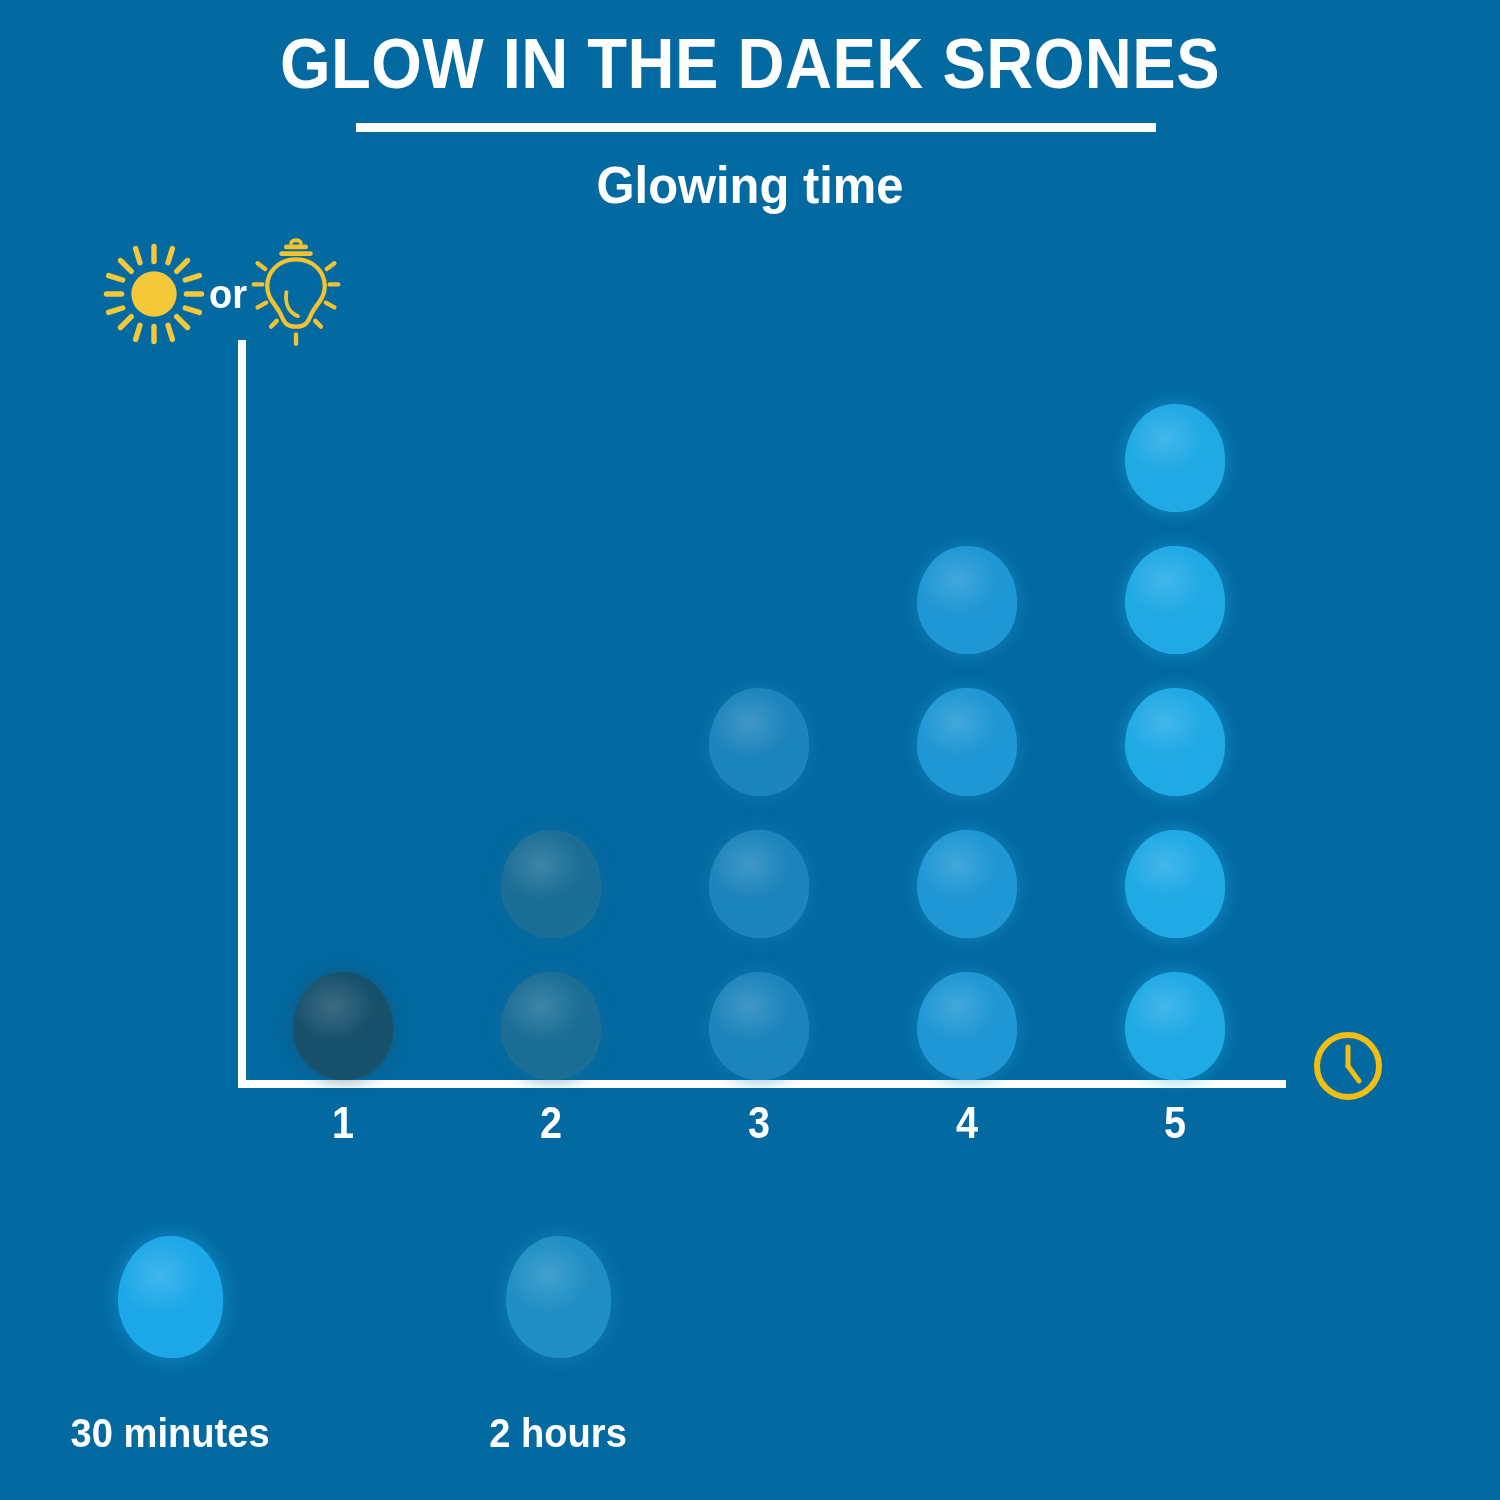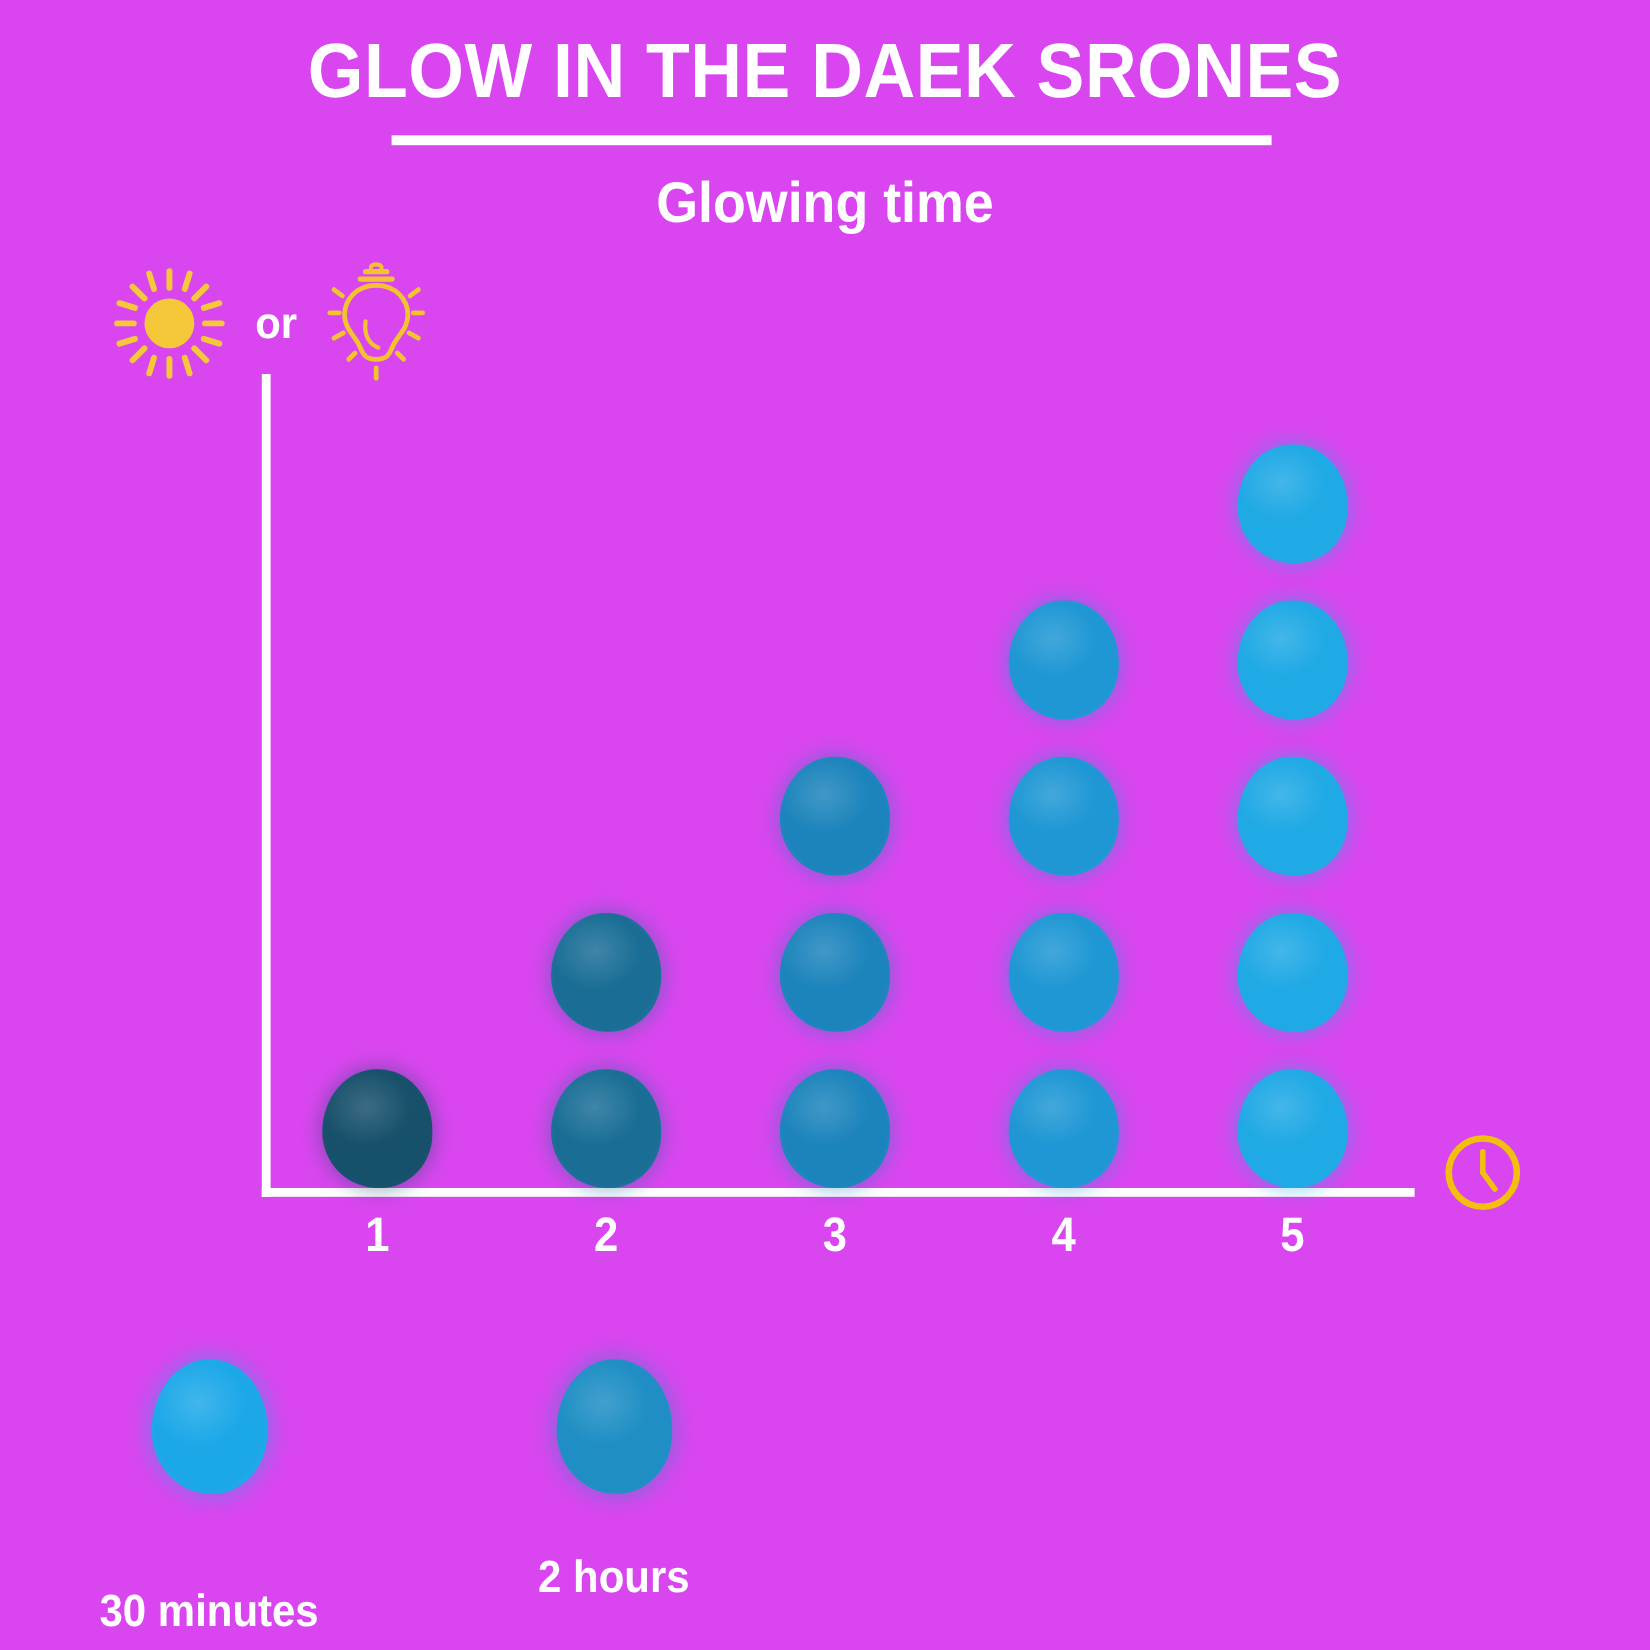--- a/index.html
+++ b/index.html
@@ -2,21 +2,21 @@
 <html><head>
 <meta charset="utf-8">
 <style>
   * { margin:0; padding:0; box-sizing:border-box; }
   html, body {
     width:1500px; height:1500px;
     background:#000000;
     font-family:"Liberation Sans", sans-serif;
     overflow:hidden;
   }
-  #root { position:relative; width:1500px; height:1500px; background:#d946ef; }
+  #root { position:relative; width:1500px; height:1500px; background:#0369a1; }
 
   
   .title {
     position:absolute; left:0; top:28px; width:1500px;
     text-align:center;
     color:#ffffff;
     font-size:70px;
     font-weight:bold;
     letter-spacing:0.5px;
     line-height:1.05;
@@ -34,21 +34,21 @@
     color:#ffffff;
     font-size:52px;
     font-weight:bold;
     transform:scaleX(0.94);
   }
 
   
   .source-row {
     position:absolute; left:100px; top:238px;
     width:290px; height:112px;
-    display:flex; align-items:center;justify-content:space-between;
+    display:flex; align-items:center;
   }
   .sun-icon { width:108px; height:108px; flex:0 0 auto; }
   .or-text {
     color:#ffffff; font-size:40px; font-weight:bold;
     margin:0 2px 0 0;
     transform:scaleX(0.95);
   }
   .bulb-icon { width:96px; height:112px; flex:0 0 auto; margin-left:-2px; }
 
   
@@ -235,21 +235,21 @@
 
   <div class="x-labels">
       <div class="x-label" style="left: 42px;">1</div>
       <div class="x-label" style="left: 250px;">2</div>
       <div class="x-label" style="left: 458px;">3</div>
       <div class="x-label" style="left: 666px;">4</div>
       <div class="x-label" style="left: 874px;">5</div>
     </div>
 
   <div class="legend">
-      <div class="legend-item" style="left: 40px; gap: 31px;">
+      <div class="legend-item" style="left: 20px;">
         <div class="legend-stone" style="background: rgb(28, 168, 232); box-shadow: rgba(28, 168, 232, 0.4) 0px 0px 18px 4px;"></div>
         <div class="legend-label">30 minutes</div>
       </div>
       <div class="legend-item" style="left: 408px;">
         <div class="legend-stone" style="background: rgb(30, 142, 196); box-shadow: rgba(30, 142, 196, 0.4) 0px 0px 18px 4px;"></div>
         <div class="legend-label">2 hours</div>
       </div>
     </div>
 
 </div>

